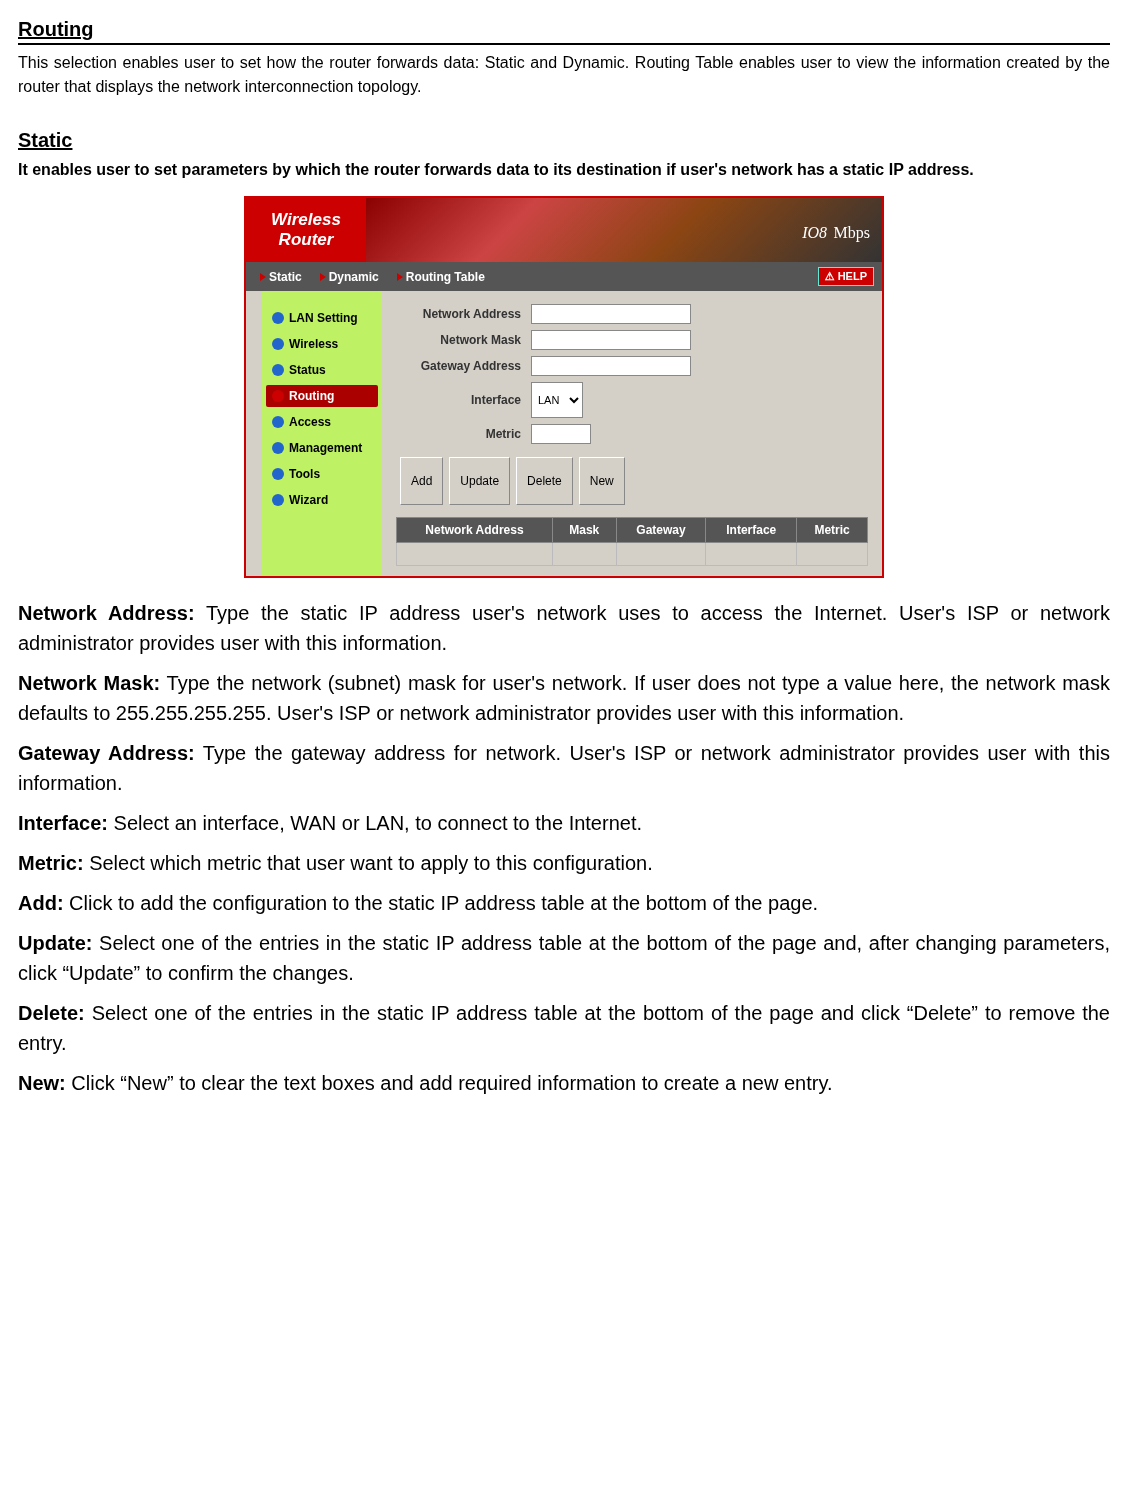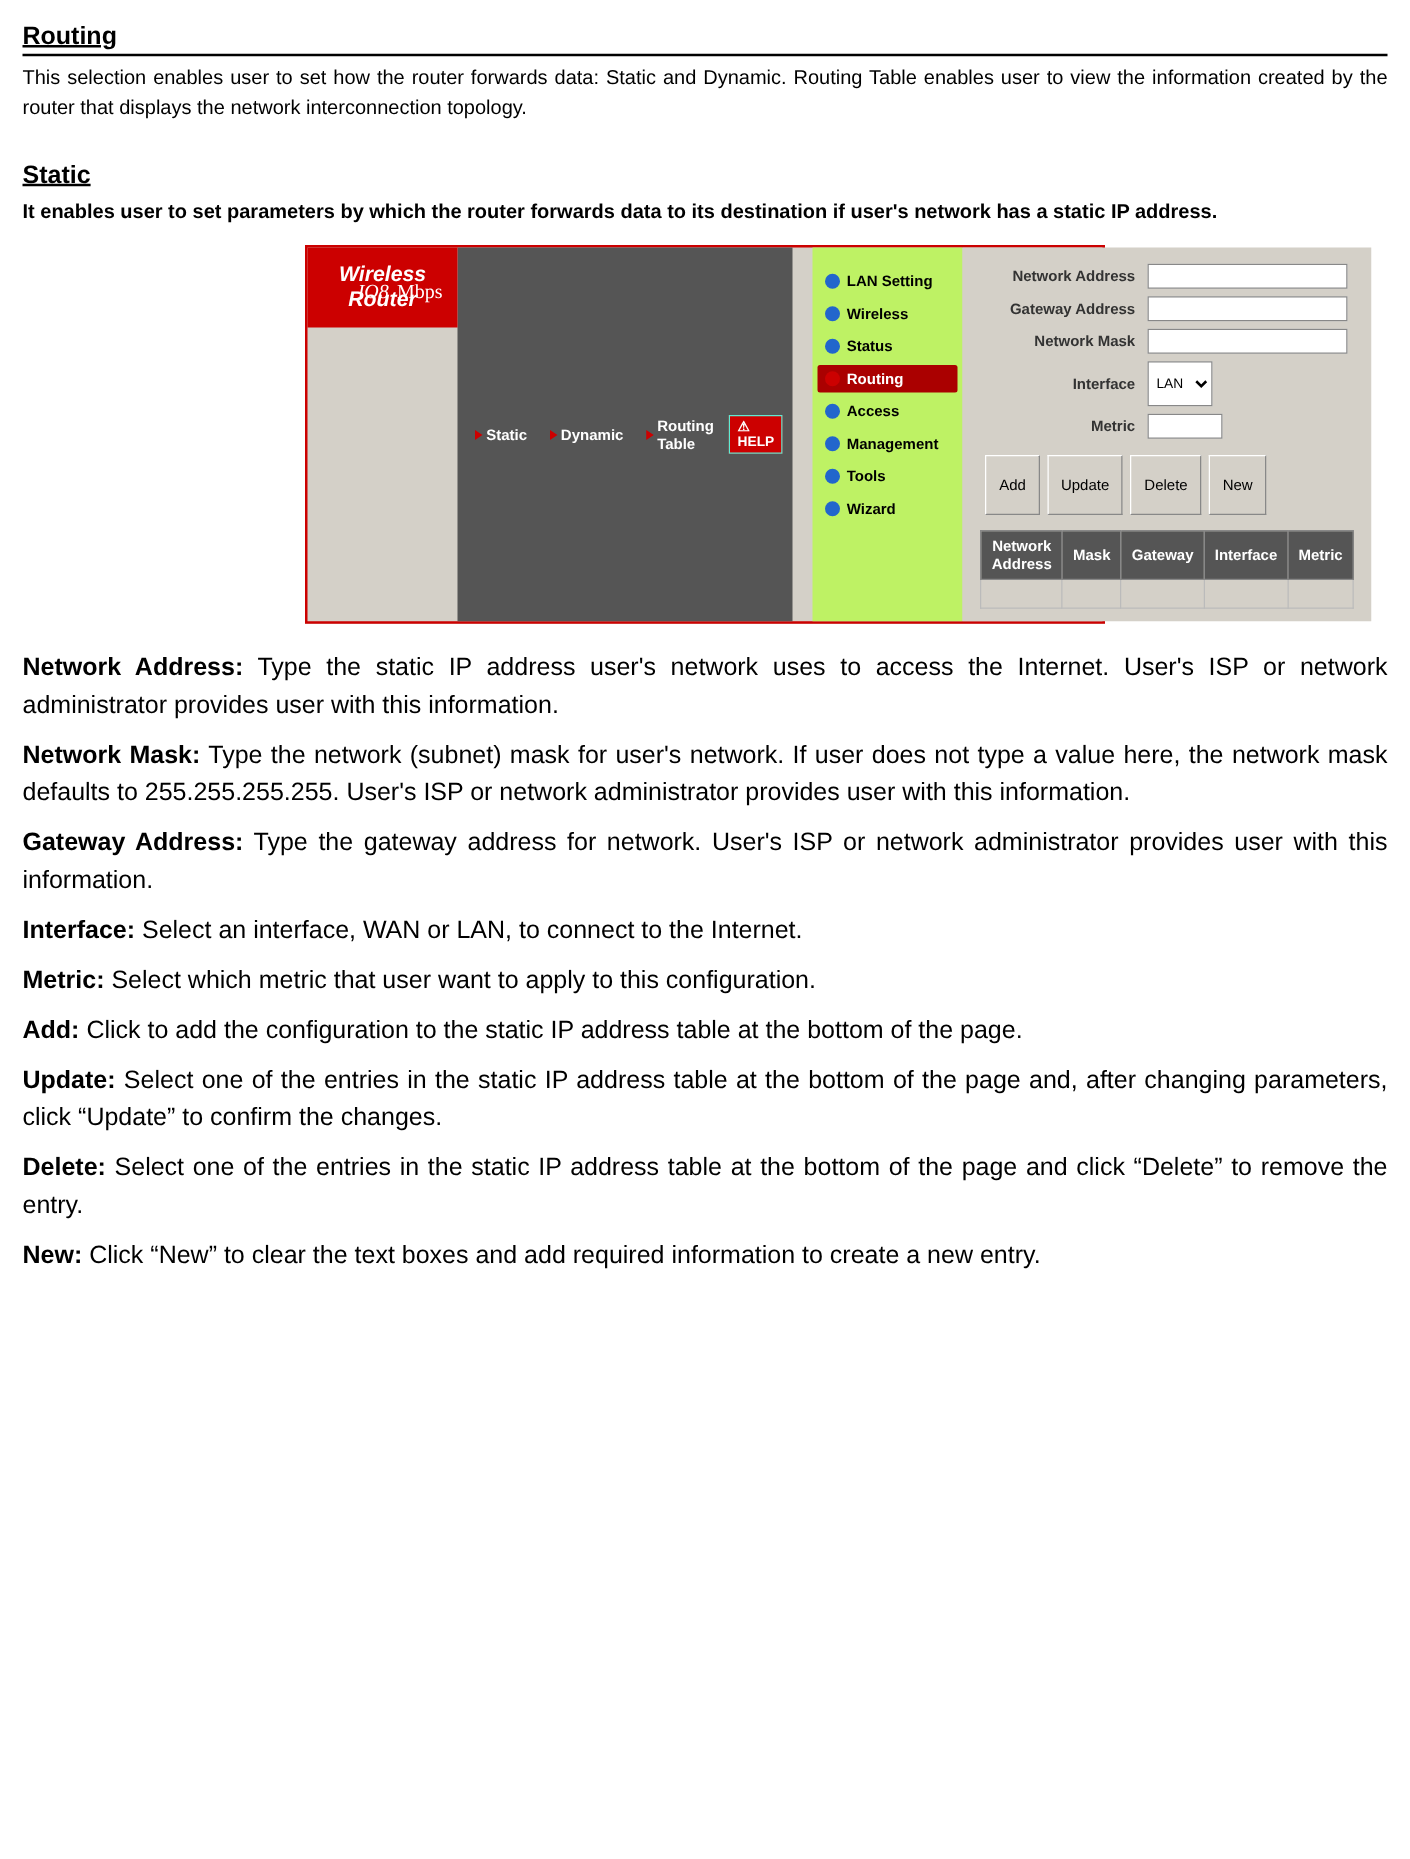--- a/index.html
+++ b/index.html
@@ -36,21 +36,21 @@
       font-size: 16px;
       line-height: 1.5;
       margin-bottom: 14px;
       text-align: justify;
       font-weight: bold;
     }
 
     
     .router-screenshot {
       display: flex;
-      flex-direction: row;
+      flex-direction: column;
       border: 2px solid #c00;
       margin: 0 auto 20px auto;
       width: 640px;
       background: #d4d0c8;
       font-size: 13px;
     }
 
     
     .router-header {
       display: flex;
@@ -362,25 +362,25 @@
 
     <div class="router-content">
 
       <table class="form-table">
         <tbody>
             <tr>
           <td>Network Address</td>
           <td><input type="text" class="form-input" style=""></td>
         </tr>
         <tr>
-          <td>Gateway Address</td>
+          <td>Network Mask</td>
           <td><input type="text" class="form-input" style=""></td>
         </tr>
         <tr>
-          <td>Network Mask</td>
+          <td>Gateway Address</td>
           <td><input type="text" class="form-input" style=""></td>
         </tr>
         <tr>
           <td>Interface</td>
           <td>
             <select class="form-select">
               <option>LAN</option>
               <option>WAN</option>
             </select>
           </td>

